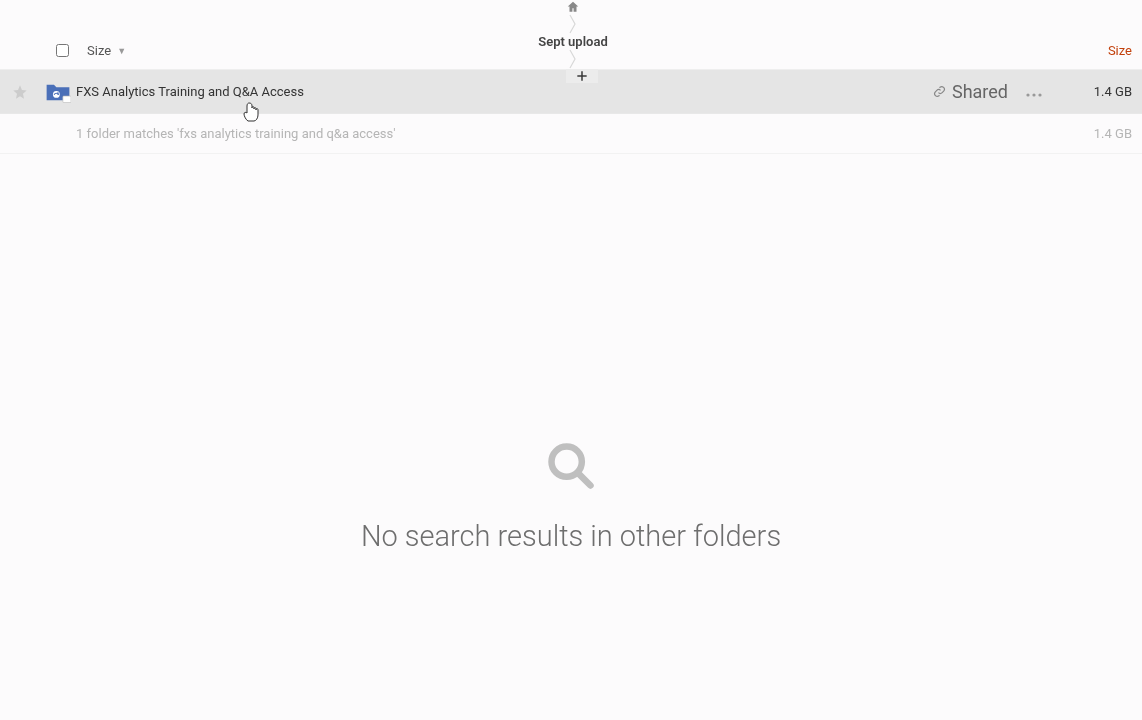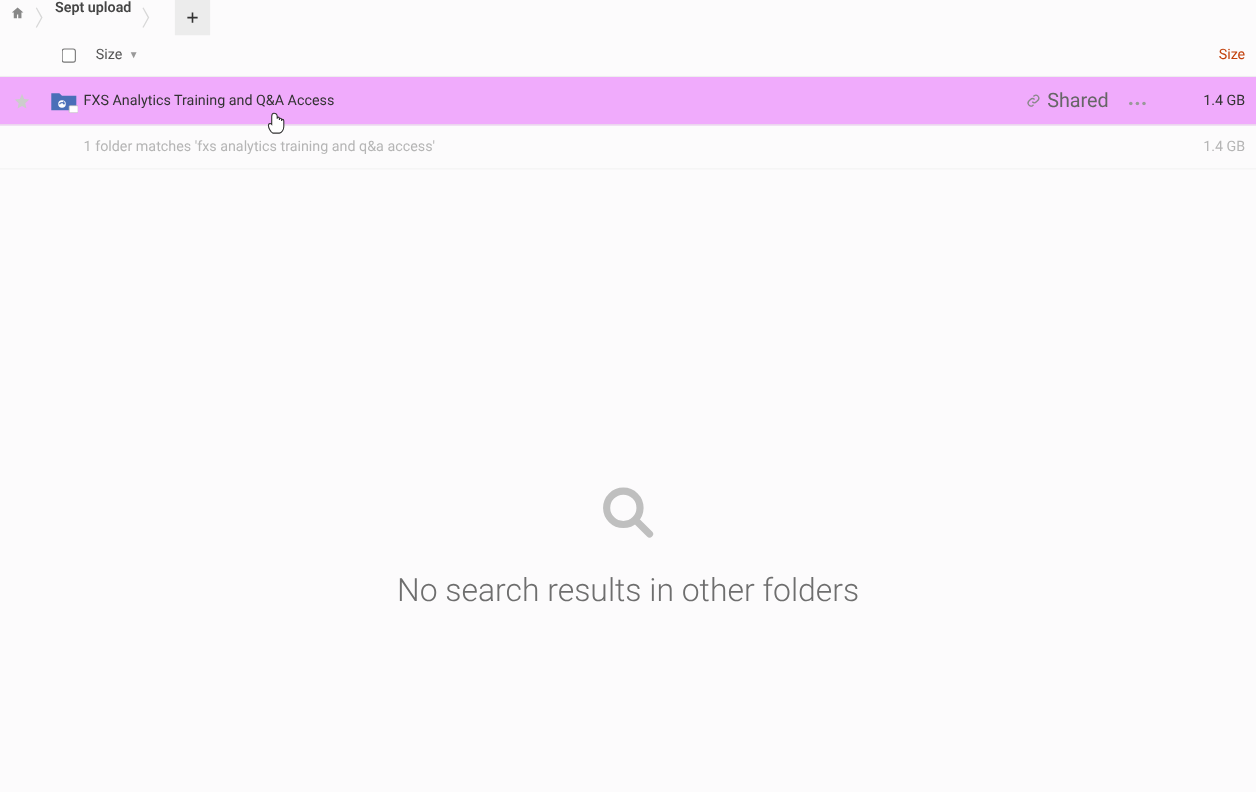--- a/index.html
+++ b/index.html
@@ -9,22 +9,24 @@
     color: #333;
     font-size: 13px;
     width: 1142px;
     height: 720px;
     overflow: hidden;
   }
 
   
   .breadcrumb-bar {
     display: flex;
+    align-items: center;
     height: 32px;
     padding-left: 4px;
+    flex-direction: column;
   }
   .home-btn {
     width: 24px;
     height: 24px;
     display: flex;
     align-items: center;
     justify-content: center;
     color: #888;
     cursor: pointer;
   }
@@ -86,21 +88,21 @@
   .col-size {
     margin-left: auto;
     color: #c2410c;
   }
 
   
   .file-row {
     display: flex;
     align-items: center;
     height: 44px;
-    background: #f0abfc;
+    background: #e5e5e5;
     border-bottom: 1px solid #e8e8e8;
     padding-right: 10px;
   }
   .star-cell {
     width: 40px;
     display: flex;
     align-items: center;
     justify-content: center;
     color: #ccc;
     font-size: 16px;

